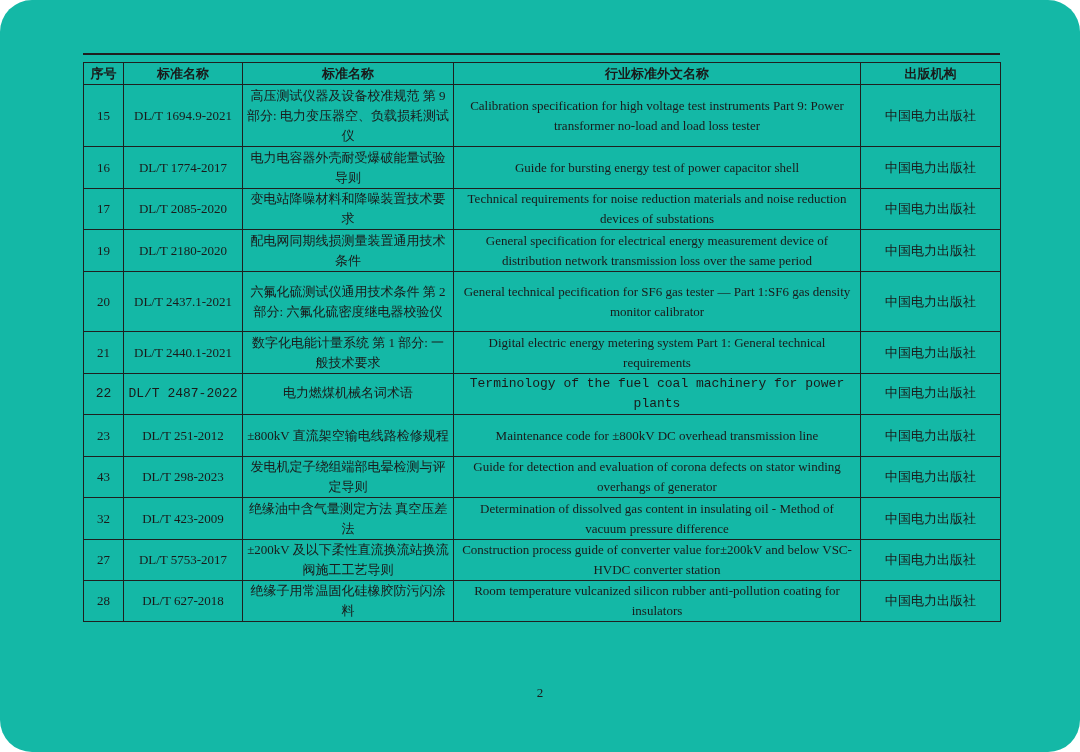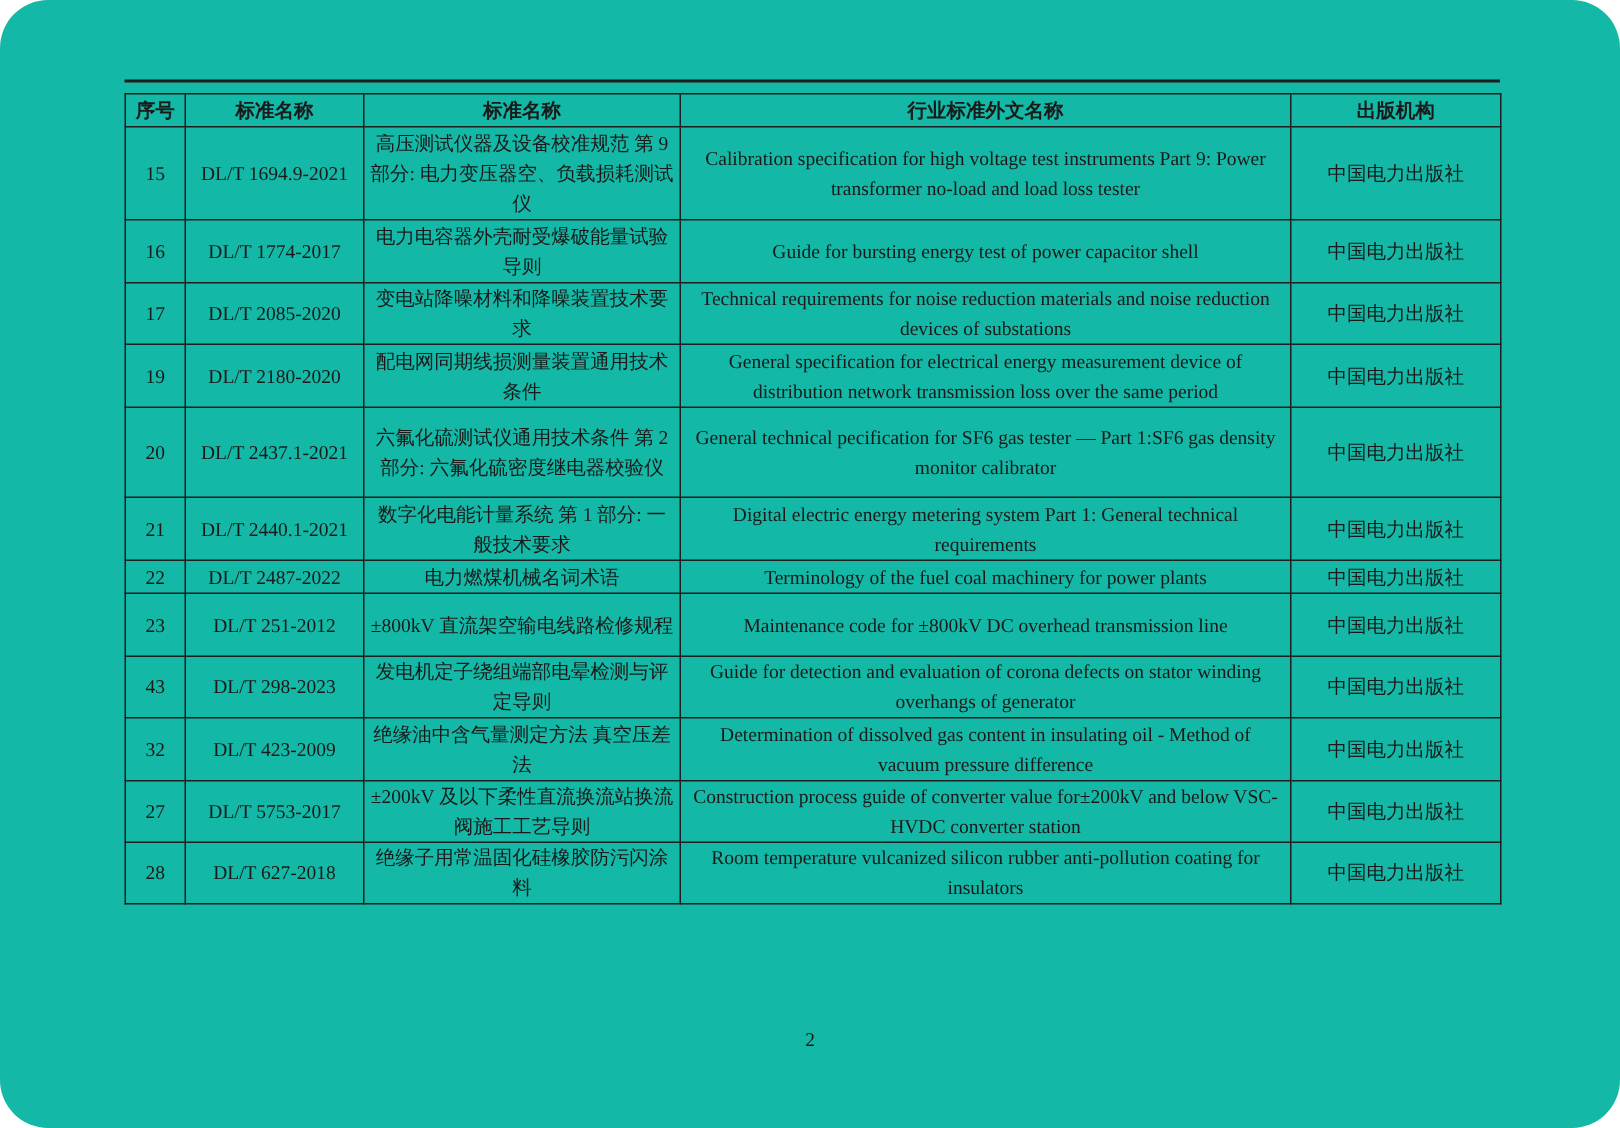--- a/index.html
+++ b/index.html
@@ -42,21 +42,21 @@
     word-break:break-word;
   }
   table.standards th {
     font-weight:bold;
     height:22px;
   }
   tr.h62 { height:62px; }
   tr.h60 { height:60px; }
   tr.h42 { height:42px; }
   tr.h41 { height:41px; }
-  tr.h22 { height:22px; }
+  tr.h22 { height:22px;font-family:Liberation Mono, monospace; }
   .page-number {
     position:absolute;
     top:684px;
     left:0;
     width:1080px;
     text-align:center;
     font-size:13px;
     line-height:18px;
   }
 </style>

